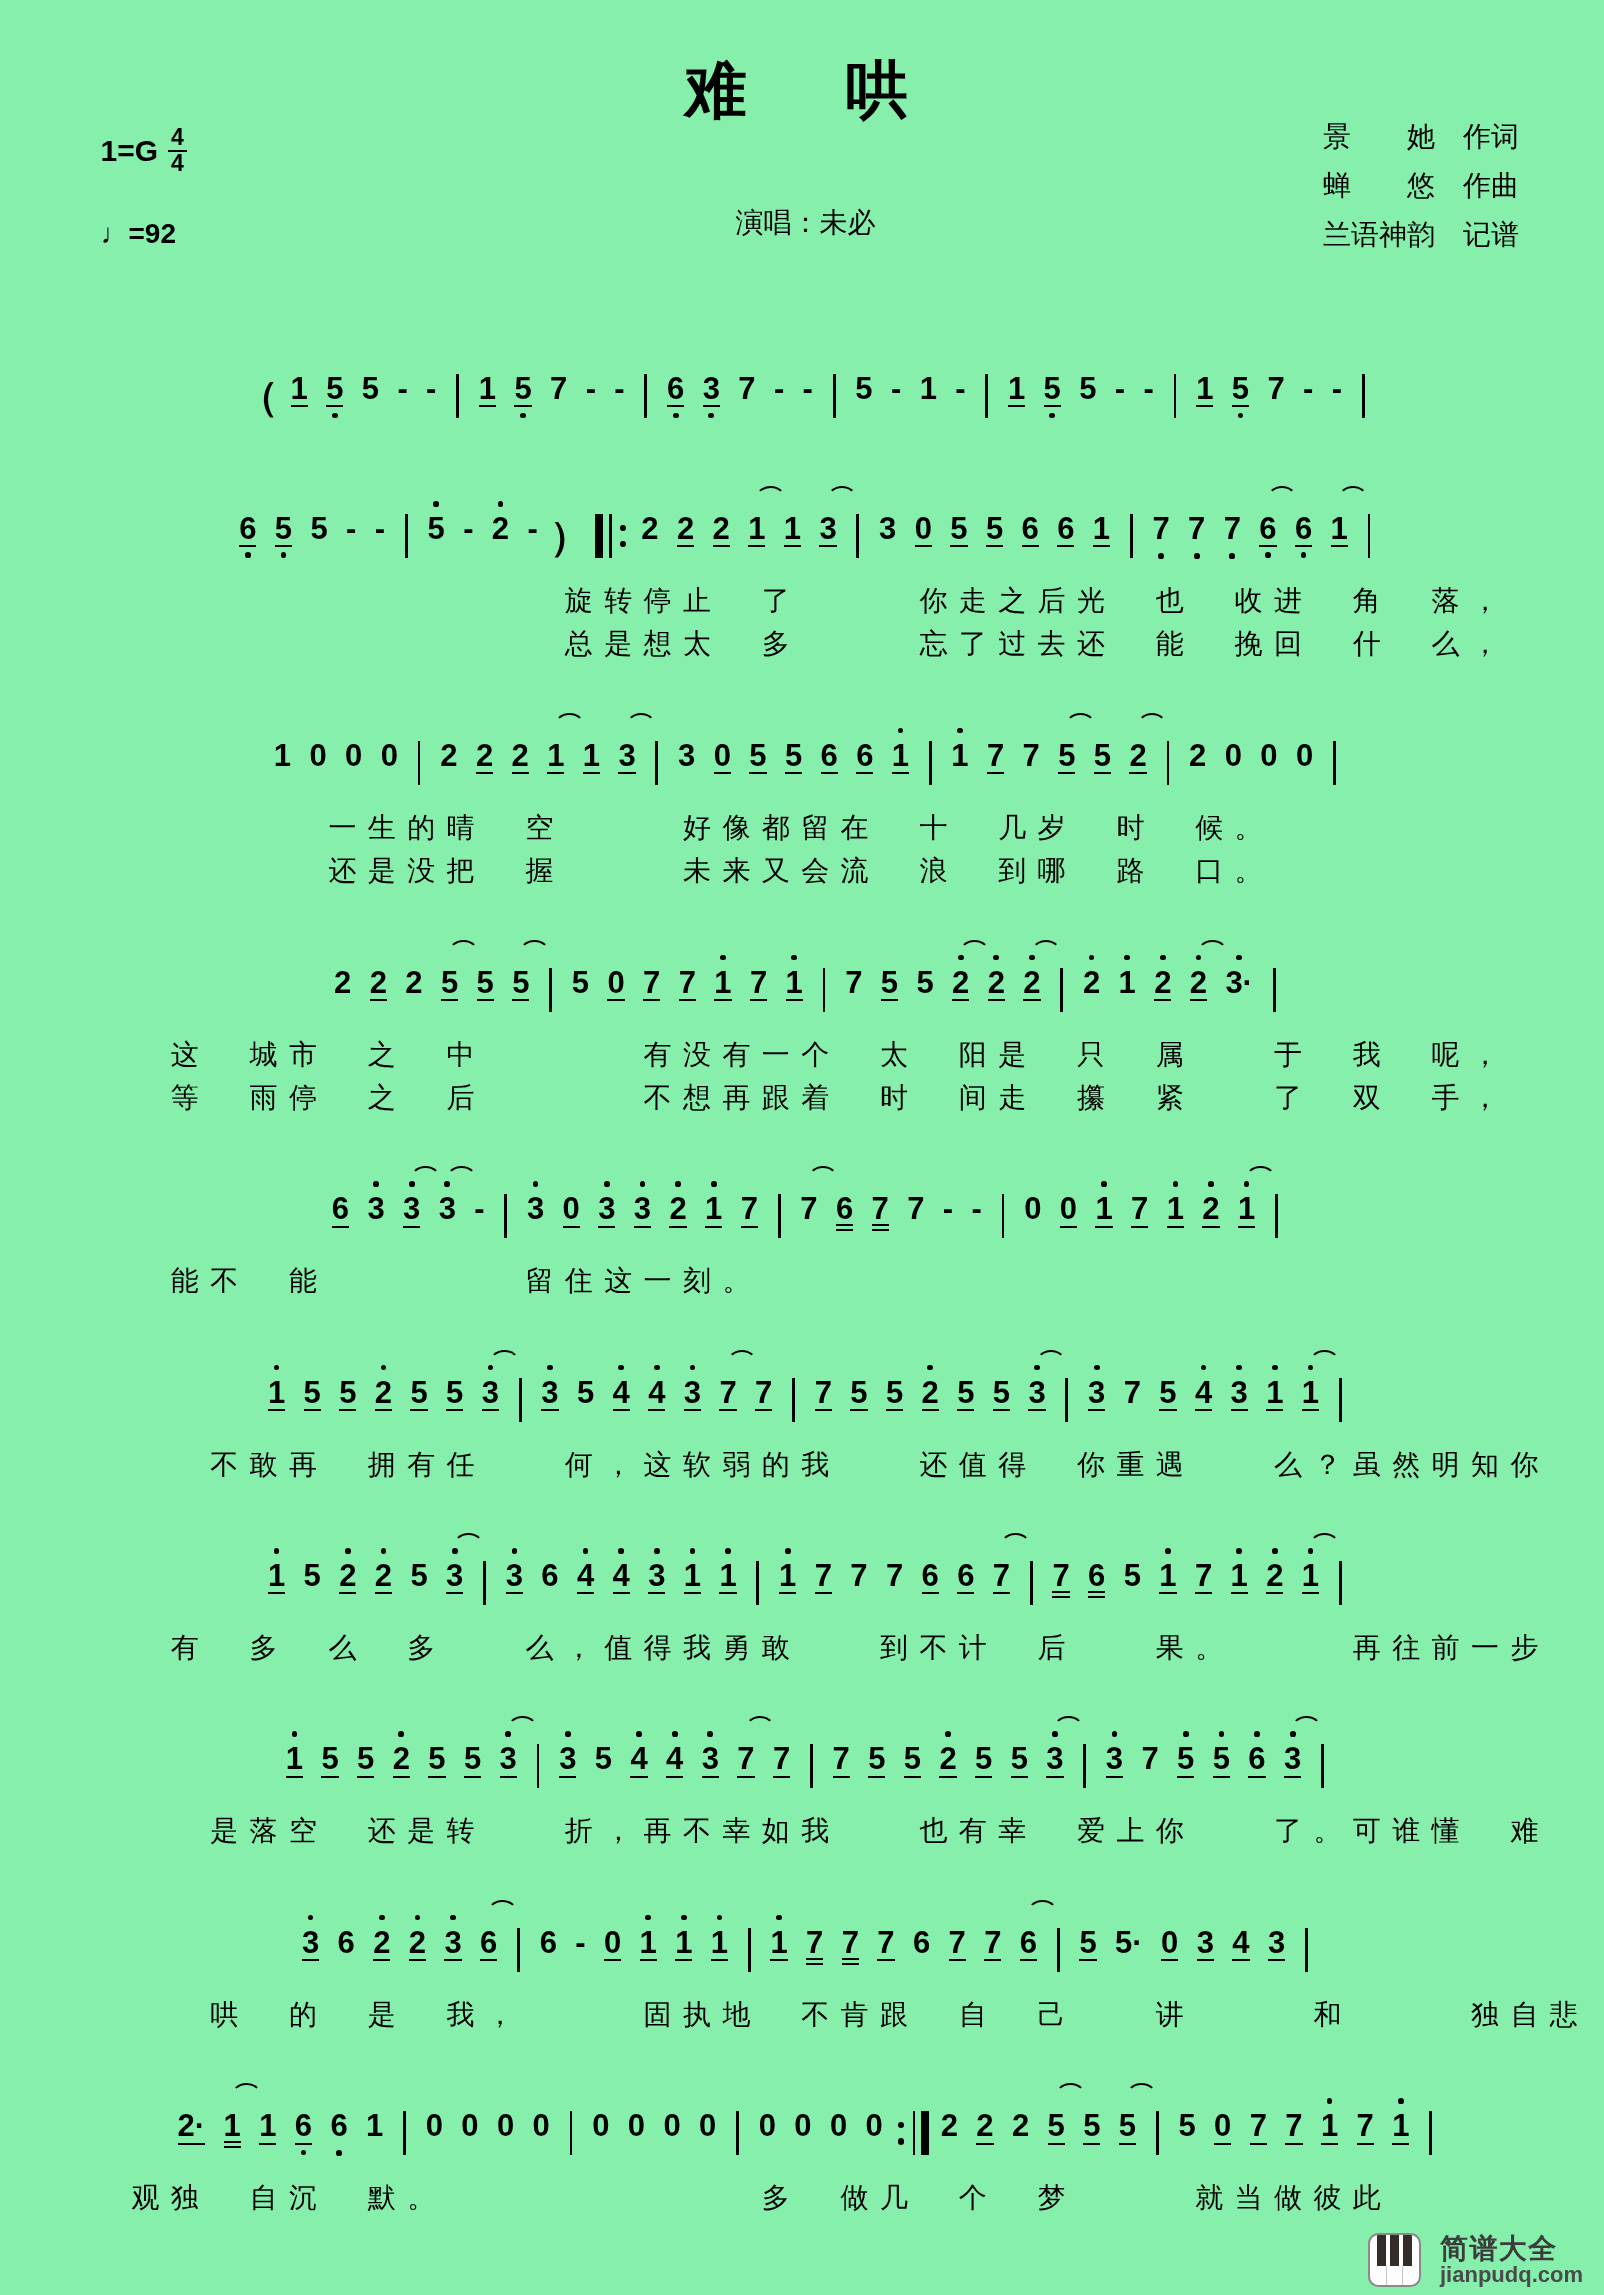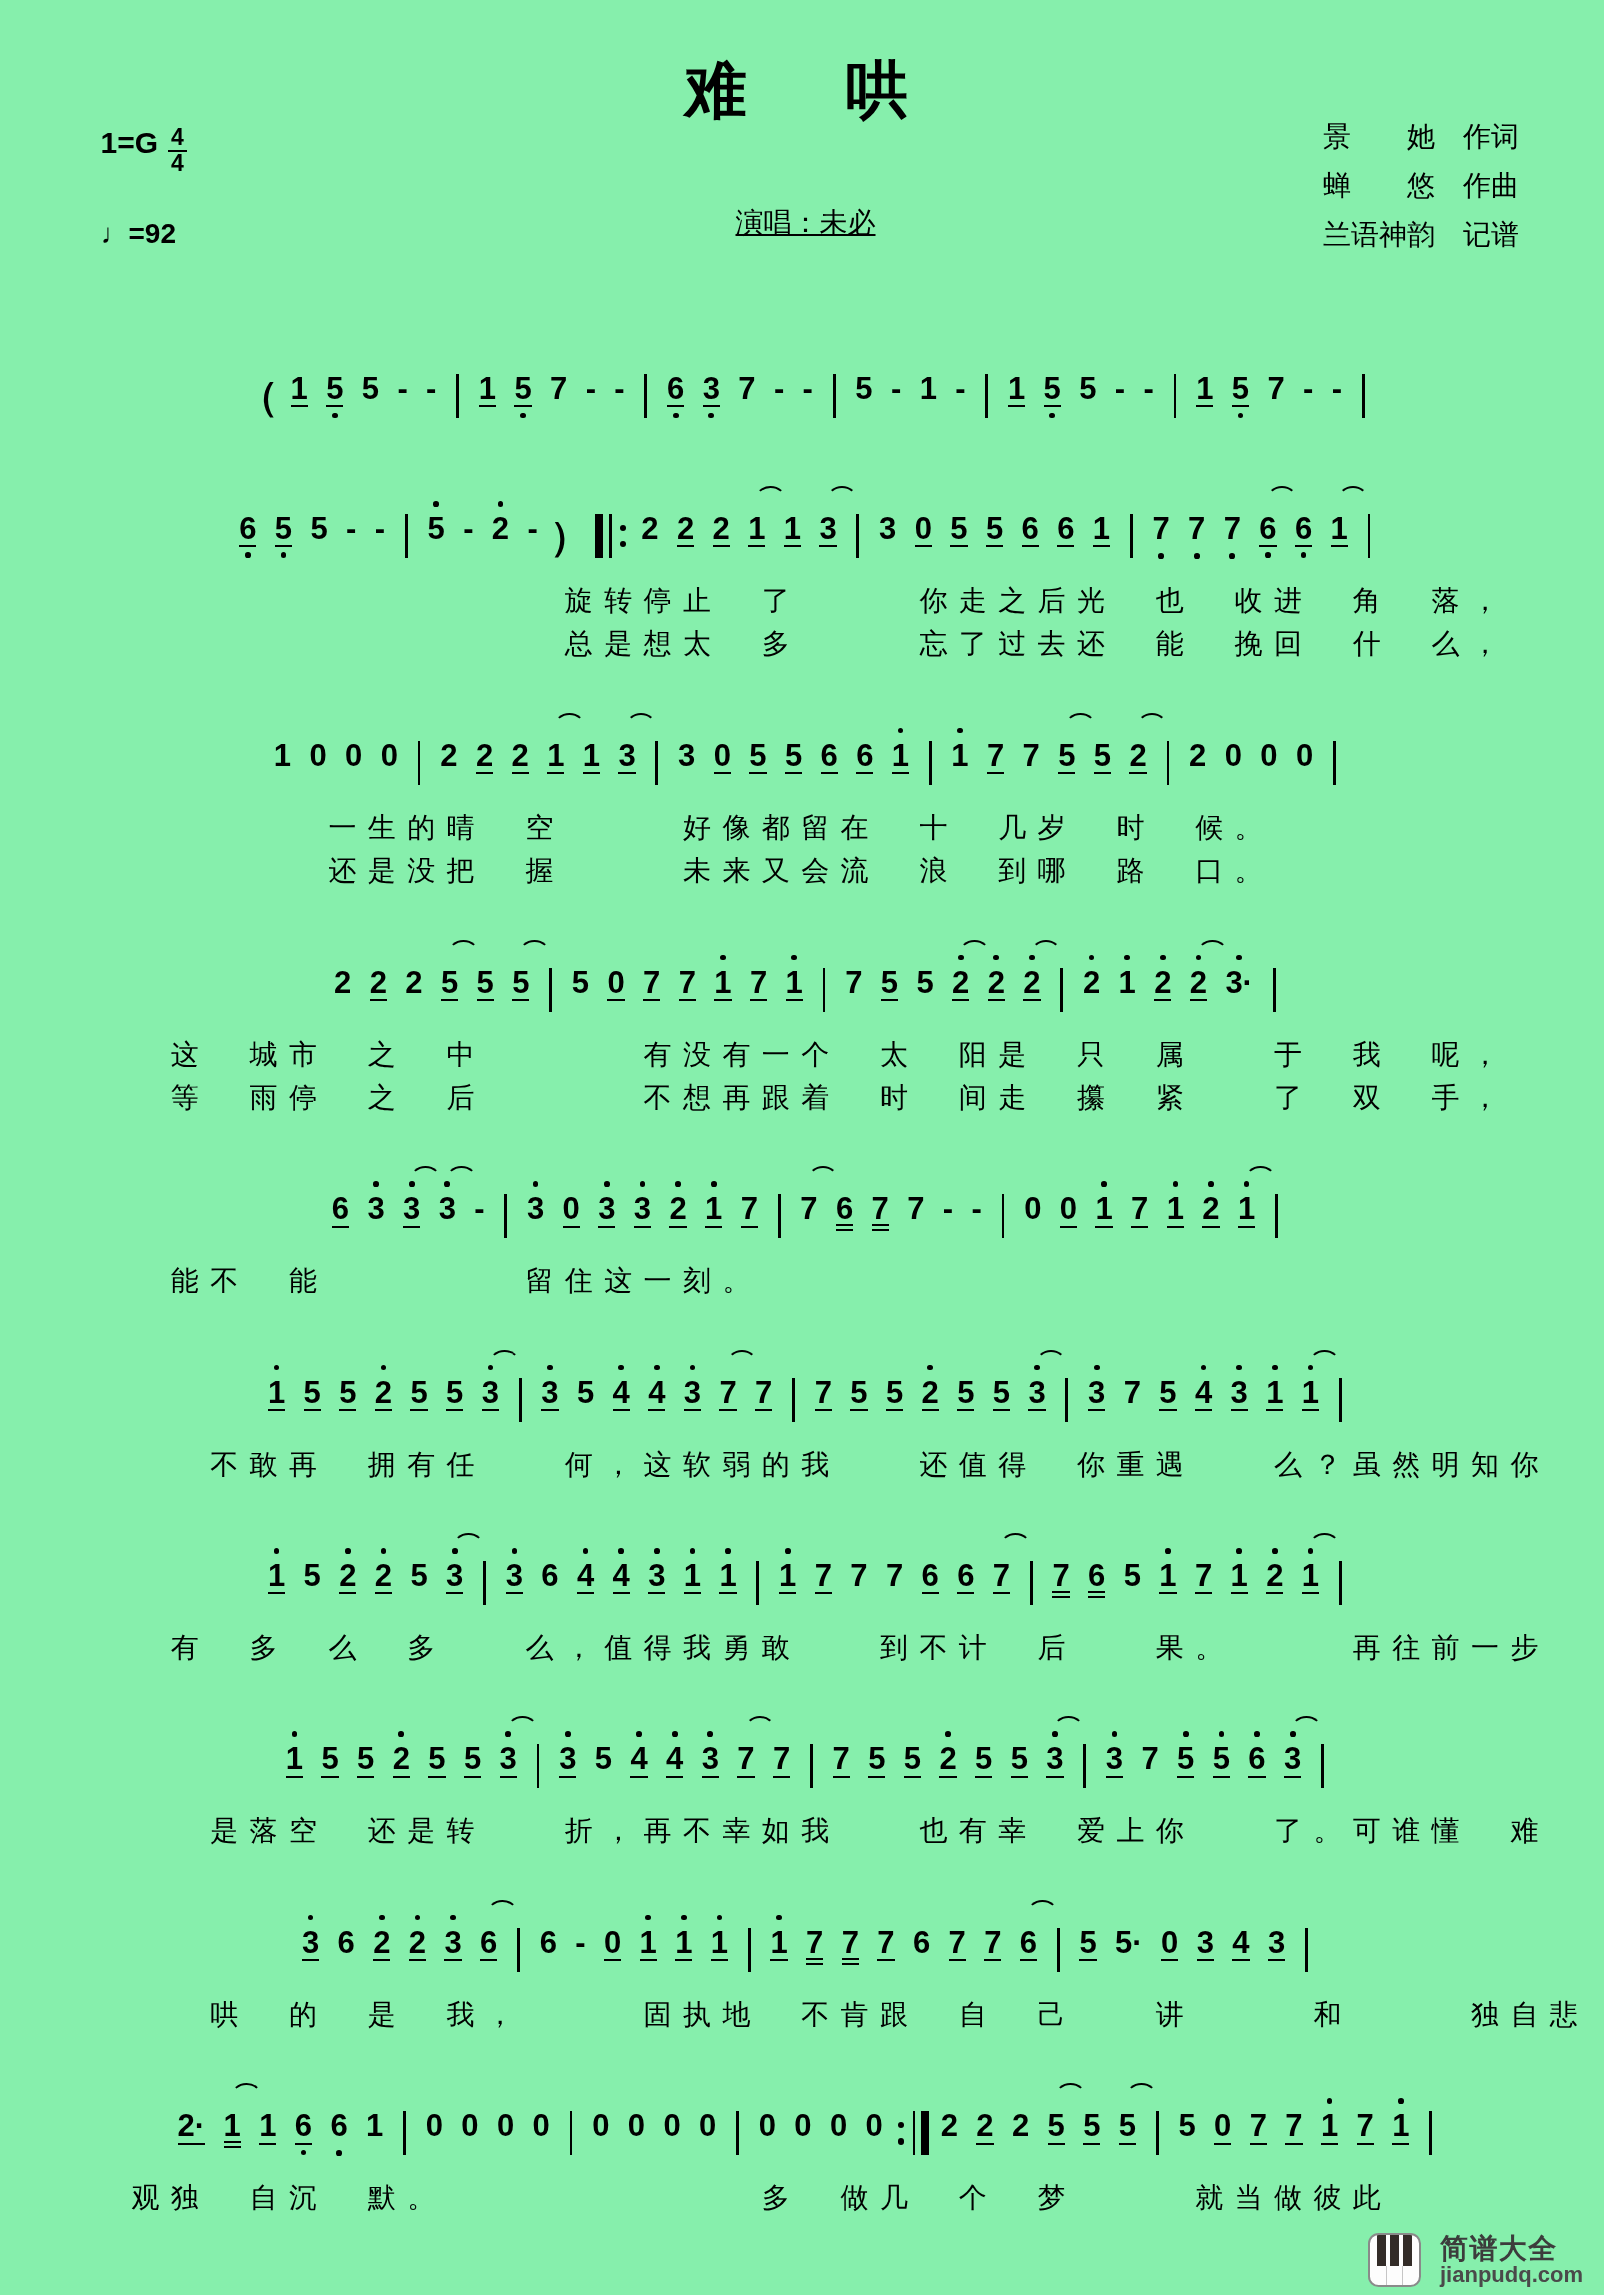--- a/index.html
+++ b/index.html
@@ -26,29 +26,28 @@
     font-weight:700;
     letter-spacing:18.5px;
   }
   .singer{
     position:absolute;
     left:0;right:0;
     top:176px;
     text-align:center;
     font-family:"Liberation Serif", serif;
     font-size:28px;
-    text-decoration:underline;
   }
   .keyblock{
     position:absolute;
     left:8.5px;top:98px;
     font-size:30px;
     font-weight:700;
     display:flex;
-    align-items:flex-start;
+    align-items:center;
   }
   .meter{
     display:inline-flex;
     flex-direction:column;
     align-items:center;
     margin-left:10px;
     font-size:23px;
     line-height:1.0;
   }
   .meter i{font-style:normal;}

